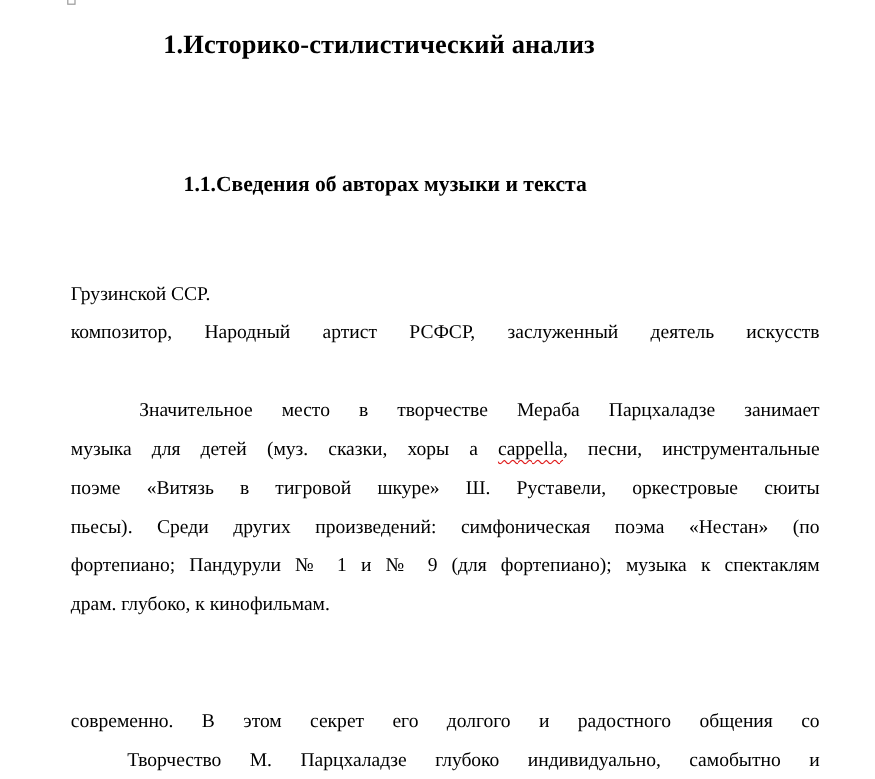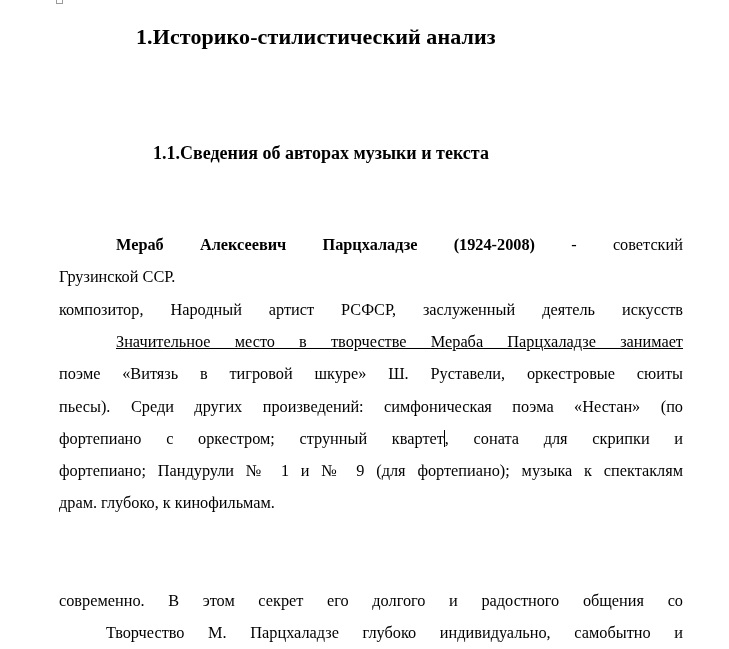--- a/index.html
+++ b/index.html
@@ -10,21 +10,21 @@
   .h1 { position:absolute; left:136px; top:24px; font-size:22px; font-weight:bold;
         white-space:nowrap; letter-spacing:0.1px; }
   .h2 { position:absolute; left:131px; top:143px; font-size:18px; font-weight:bold;
         white-space:nowrap;text-align:right; }
   .h2 .num { display:inline-block; width:49px; }
   .body { position:absolute; left:59px; width:624px; font-size:16.3px;
           line-height:32.3px; text-align:justify; }
   .line { display:block; height:32.3px; text-align:justify; text-align-last:justify;
           white-space:nowrap; overflow:visible; }
   .line.last { text-align-last:left; }
-  .line.indent { padding-left:57px;text-decoration:underline; }
+  .line.indent { padding-left:57px; }
   .line.indent2 { padding-left:47px; }
   .flexline { display:flex; justify-content:space-between; white-space:nowrap; height:32.3px; }
   .flexline.indent { padding-left:57px; }
   .b { font-weight:bold; }
   .spell { text-decoration:underline wavy #e02020; text-decoration-thickness:1px;
            text-underline-offset:3px; }
   .caret { display:inline-block; width:1px; height:17px; background:#000;
            vertical-align:-3px; margin-left:0; }
 </style>
 </head>
@@ -33,37 +33,29 @@
 <div>
   <div class="anchor-mark"></div>
 
   <div class="h1">1.Историко-стилистический анализ</div>
 
   <div class="h2">
     <span class="num">1.1.</span><span>Сведения об авторах музыки и текста</span>
   </div>
 
   <div class="body" style="top:229px;">
-    <div class="flexline indent">
-      <span class="b">Мераб</span>
-      <span class="b">Алексеевич</span>
-      <span class="b">Парцхаладзе</span>
-      <span class="b">(1924-2008)</span>
-      <span>-</span>
-      <span>советский</span>
-    </div>
     <div class="line last">Грузинской ССР.</div>
     <div class="line">композитор, Народный артист РСФСР, заслуженный деятель искусств</div>
   </div>
 
   <div class="body" style="top:326px;">
     <div class="line indent">Значительное место в творчестве Мераба Парцхаладзе занимает</div>
+    <div class="line"><span>музыка для детей (муз. сказки, хоры а </span><span class="spell">cappella</span><span>, песни, инструментальные</span></div>
     <div class="line">поэме «Витязь в тигровой шкуре» Ш. Руставели, оркестровые сюиты</div>
     <div class="line">пьесы). Среди других произведений: симфоническая поэма «Нестан» (по</div>
-    <div class="line"><span>фортепиано с оркестром; струнный квартет</span><span class="caret"></span><span>, соната для скрипки и</span></div>
     <div class="line">фортепиано; Пандурули № 1 и № 9 (для фортепиано); музыка к спектаклям</div>
     <div class="line last">драм. глубоко, к кинофильмам.</div>
   </div>
 
   <div class="body" style="top:585px;">
     <div class="line">современно. В этом секрет его долгого и радостного общения со</div>
     <div class="line indent2">Творчество М. Парцхаладзе глубоко индивидуально, самобытно и</div>
   </div>
 </div>
 

